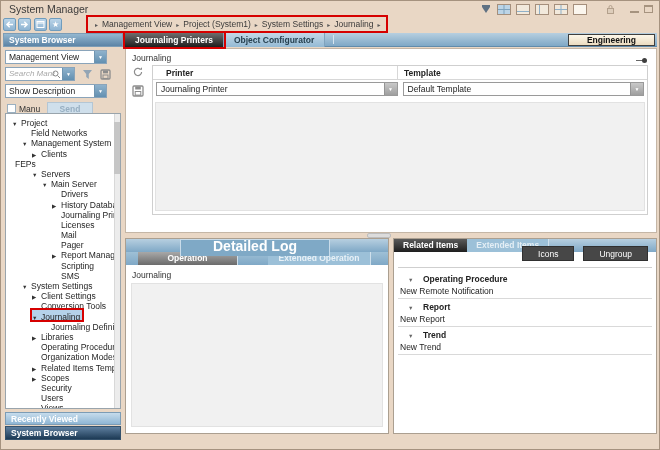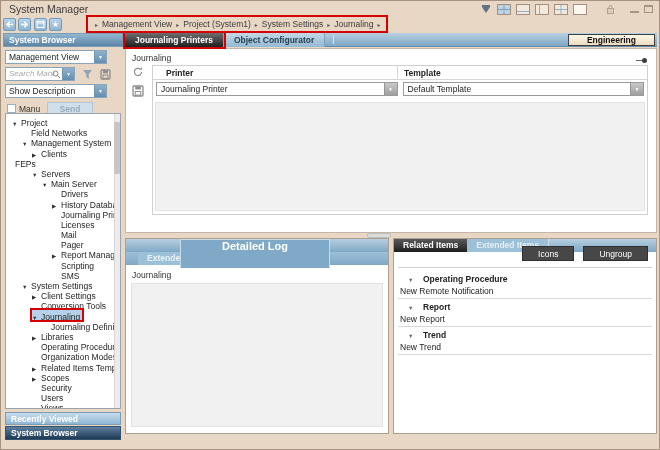--- a/index.html
+++ b/index.html
@@ -69,21 +69,21 @@
   .frow{height:18px;display:flex;align-items:center;padding:0 3px;gap:5px;}
   .dd{position:relative;height:14px;border:1px solid #9a9a9a;background:#fff;font-size:8.5px;line-height:12px;padding-left:4px;color:#222;flex:1;white-space:nowrap;overflow:hidden;}
   .da2{position:absolute;right:0;top:0;bottom:0;width:13px;background:linear-gradient(#c9c9c9,#9f9f9f);border-left:1px solid #949494;color:#fff;font-size:5px;text-align:center;line-height:12px;}
   .grayarea{position:absolute;left:2px;right:2px;top:36px;bottom:3px;background:#f1f1f1;border:1px solid #e2e2e2;}
   .form-buttons{position:absolute;right:8px;top:169px;display:flex;gap:7px;}
   .gbtn{width:64px;height:13px;background:#ababab;border:1px solid #9d9d9d;color:#fff;font-size:8.5px;line-height:10px;text-align:center;padding:0;font-family:inherit;}
   .grip{position:absolute;left:242px;top:200px;width:24px;height:5px;background:#dcdcdc;border:1px solid #bdbdbd;border-radius:2px;z-index:4;}
   
   .dlpanel{position:absolute;left:0;top:205px;width:264px;bottom:3px;background:#fff;border:1px solid #ab9f90;}
   .dlbar1{height:13px;background:linear-gradient(#b7cfe0,#7fa8c6);position:relative;}
-  .dltab{position:absolute;left:54px;width:150px;top:0;height:29px;background:#7fa9c6;border:1px solid #c9dcea;border-bottom:none;color:#fff;font-weight:bold;font-size:11px;line-height:12px;text-align:center;}
+  .dltab{position:absolute;left:54px;width:150px;top:0;height:17px;background:#7fa9c6;border:1px solid #c9dcea;border-bottom:none;color:#fff;font-weight:bold;font-size:14px;line-height:12px;text-align:center;}
   .dlbar2{height:13px;background:linear-gradient(#9fc0d6,#7fa8c6);display:flex;}
   .subtab{height:13px;line-height:13px;width:100px;text-align:center;font-size:8.5px;font-weight:bold;color:#e8f1f7;background:#9cc0d8;border-right:1px solid #cfe0ec;margin-left:12px;}
   .subtab.on{background:linear-gradient(#a8a8a8,#6b6b6b);color:#fff;}
   .subtab:nth-child(2){margin-left:30px;width:103px;}
   .dllabel{position:absolute;left:6px;top:31px;font-size:8.5px;color:#333;}
   .dlgray{position:absolute;left:5px;right:5px;top:44px;bottom:6px;background:#f1f1f1;border:1px solid #e2e2e2;}
   .ripanel{position:absolute;left:268px;right:0;top:205px;bottom:3px;background:#fff;border:1px solid #ab9f90;}
   .ritabs{height:13px;background:linear-gradient(#b7cfe0,#7fa8c6);display:flex;}
   .ritab{height:13px;line-height:13px;padding:0 9px;font-size:8.5px;font-weight:bold;white-space:nowrap;}
   .ritab.on{background:linear-gradient(#5a5a5a,#1e1e1e);color:#fff;}
@@ -299,20 +299,21 @@
 
     </div>
 
     <div class="grip"></div>
 
     <div class="dlpanel">
       <div class="dlbar1">
         <div class="dltab">Detailed Log</div>
       </div>
       <div class="dlbar2">
+          <div class="subtab on">Operation</div>
           <div class="subtab">Extended Operation</div>
         </div>
       <span class="dllabel">Journaling</span>
       <div class="dlgray"></div>
     </div>
 
     <div class="ripanel">
       <div class="ritabs">
           <div class="ritab on">Related Items</div>
           <div class="ritab off">Extended Items</div>

